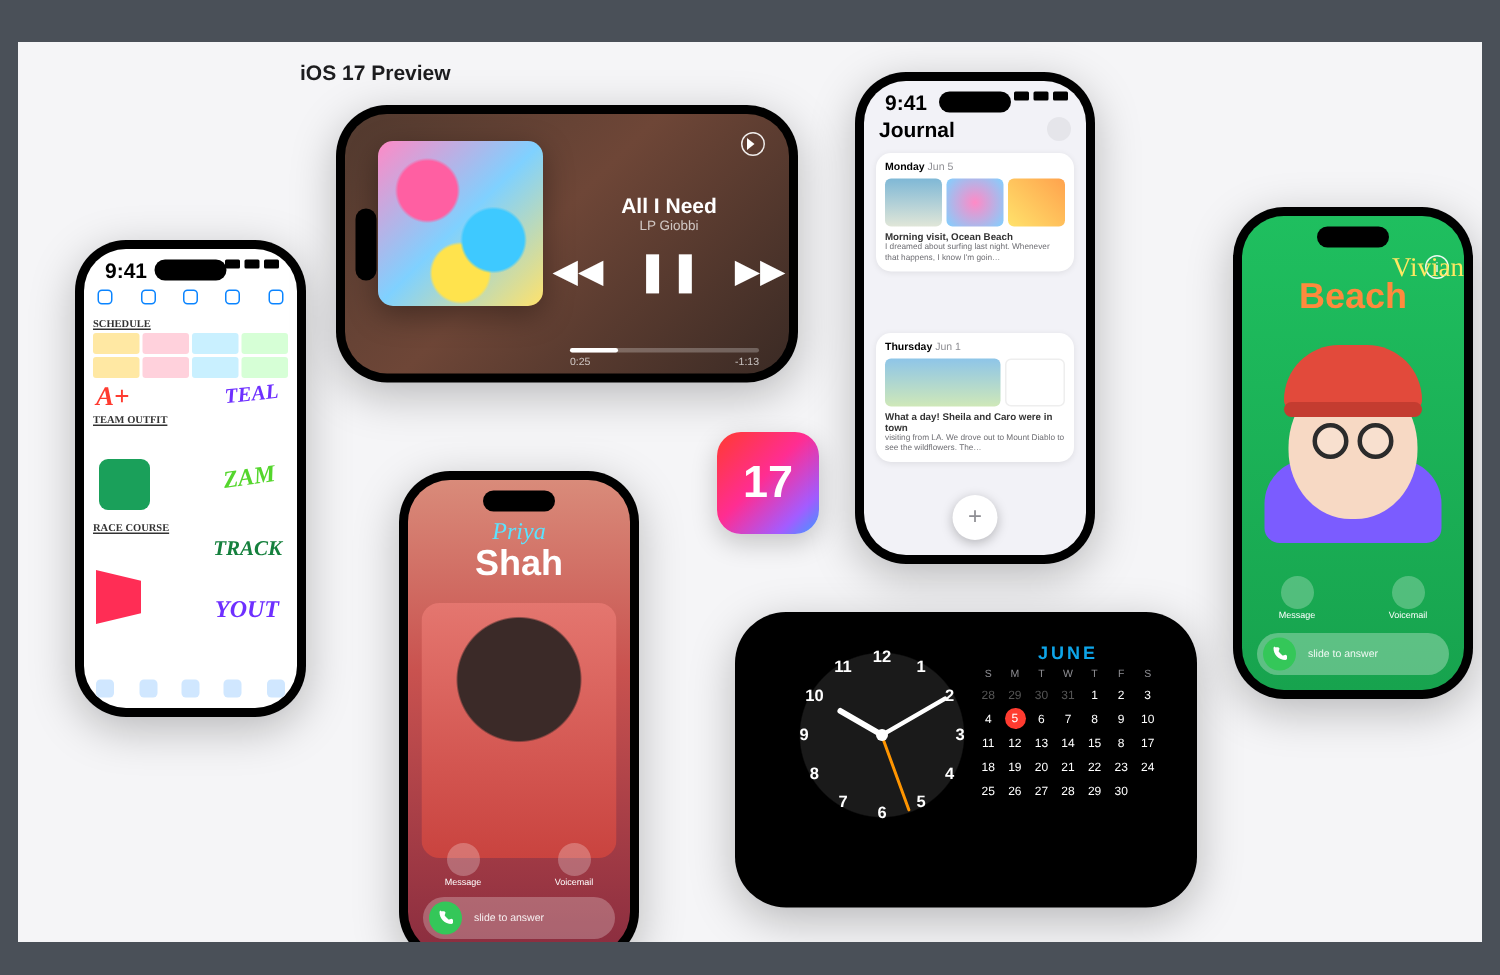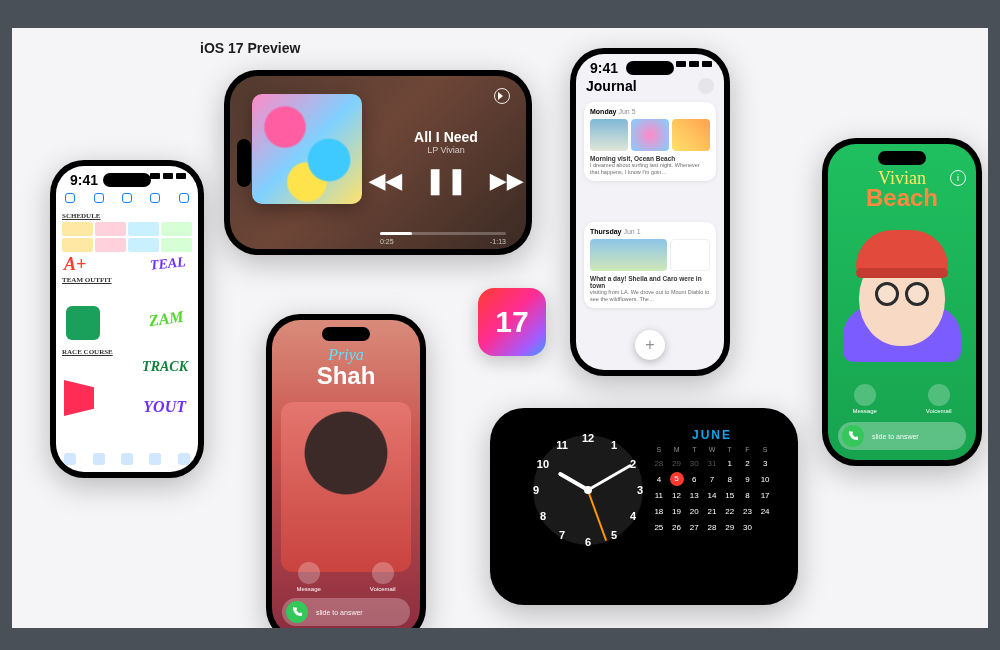--- a/index.html
+++ b/index.html
@@ -181,21 +181,21 @@
     color:#8e8e93;text-align:center;margin-bottom:2px;}
   .cal-days{display:grid;grid-template-columns:repeat(7,1fr);
     grid-auto-rows:16px;font-size:8px;text-align:center;align-items:center;}
   .cal-days .dim{color:#555;}
   .cal-days .today{background:#ff3b30;border-radius:50%;width:14px;height:14px;
     line-height:14px;margin:0 auto;}
 
   
   #p6 { left: 810px; top: 110px; width: 160px; height: 328px; }
   #p6 .screen{background:linear-gradient(180deg,#1fbf5f,#17a34e);}
-  .p6-first{position:absolute;top:24px;width:100%;text-align:center;
+  .p6-first{position:absolute;top:24px;width:100%;text-align:right;
     color:#ffe862;font-family:"Brush Script MT",cursive;font-size:18px;}
   .p6-last{position:absolute;top:40px;width:100%;text-align:center;
     color:#ff8a3d;font-size:24px;font-weight:900;}
   .p6-info{position:absolute;top:26px;right:10px;width:16px;height:16px;
     border:1.5px solid rgba(255,255,255,0.9);border-radius:50%;color:#fff;
     font-size:9px;text-align:center;line-height:14px;}
   .memoji{position:absolute;top:78px;left:50%;transform:translateX(-50%);
     width:118px;height:140px;}
   .memoji .face{width:86px;height:96px;background:#f7d9c4;border-radius:50% 50% 48% 48%;
     position:absolute;left:50%;top:28px;transform:translateX(-50%);}
@@ -268,21 +268,21 @@
     </div>
   </div>
 
   <div class="phone" id="p2">
     <div class="screen">
       <div class="notch"></div>
       <div class="p2-art"></div>
       <div class="p2-vol"></div>
       <div class="p2-right">
         <div class="p2-title">All I Need</div>
-        <div class="p2-sub">LP Vivian</div>
+        <div class="p2-sub">LP Giobbi</div>
         <div class="p2-ctrl">
           <span>◀◀</span>
           <span style="font-size:26px">❚❚</span>
           <span>▶▶</span>
         </div>
       </div>
       <div class="p2-prog"></div>
       <div class="p2-t1">0:25</div>
       <div class="p2-t2">-1:13</div>
     </div>

